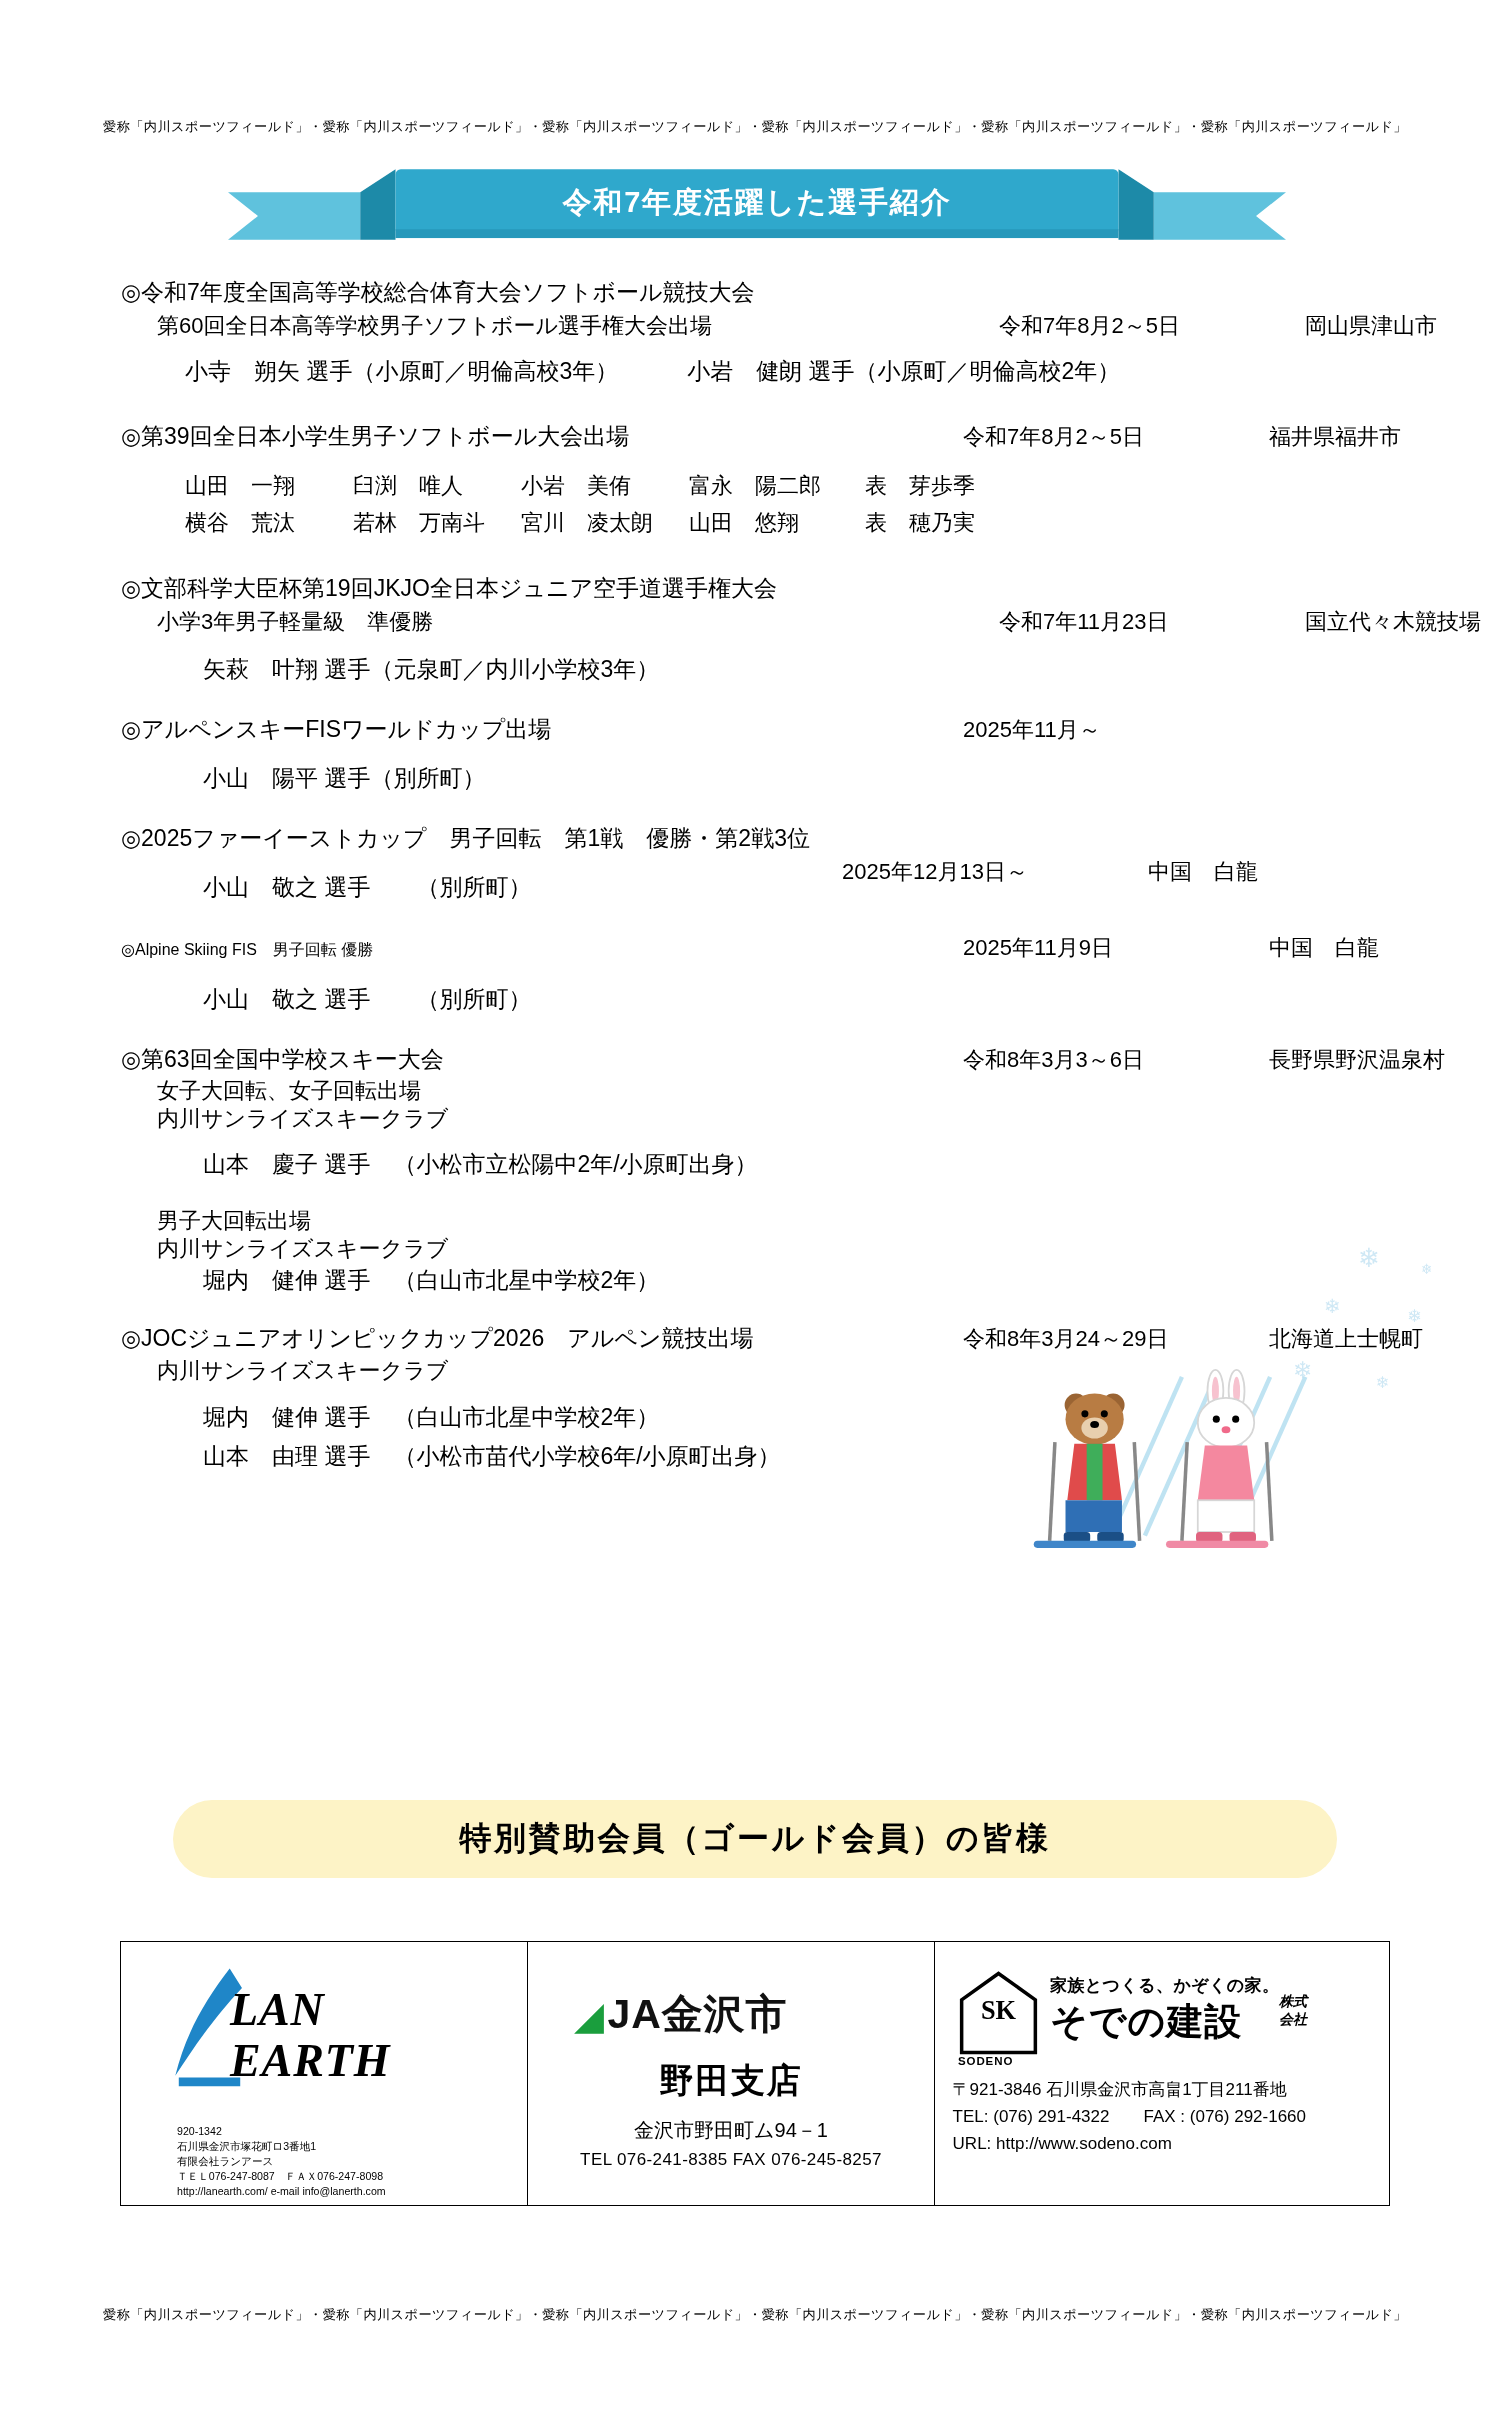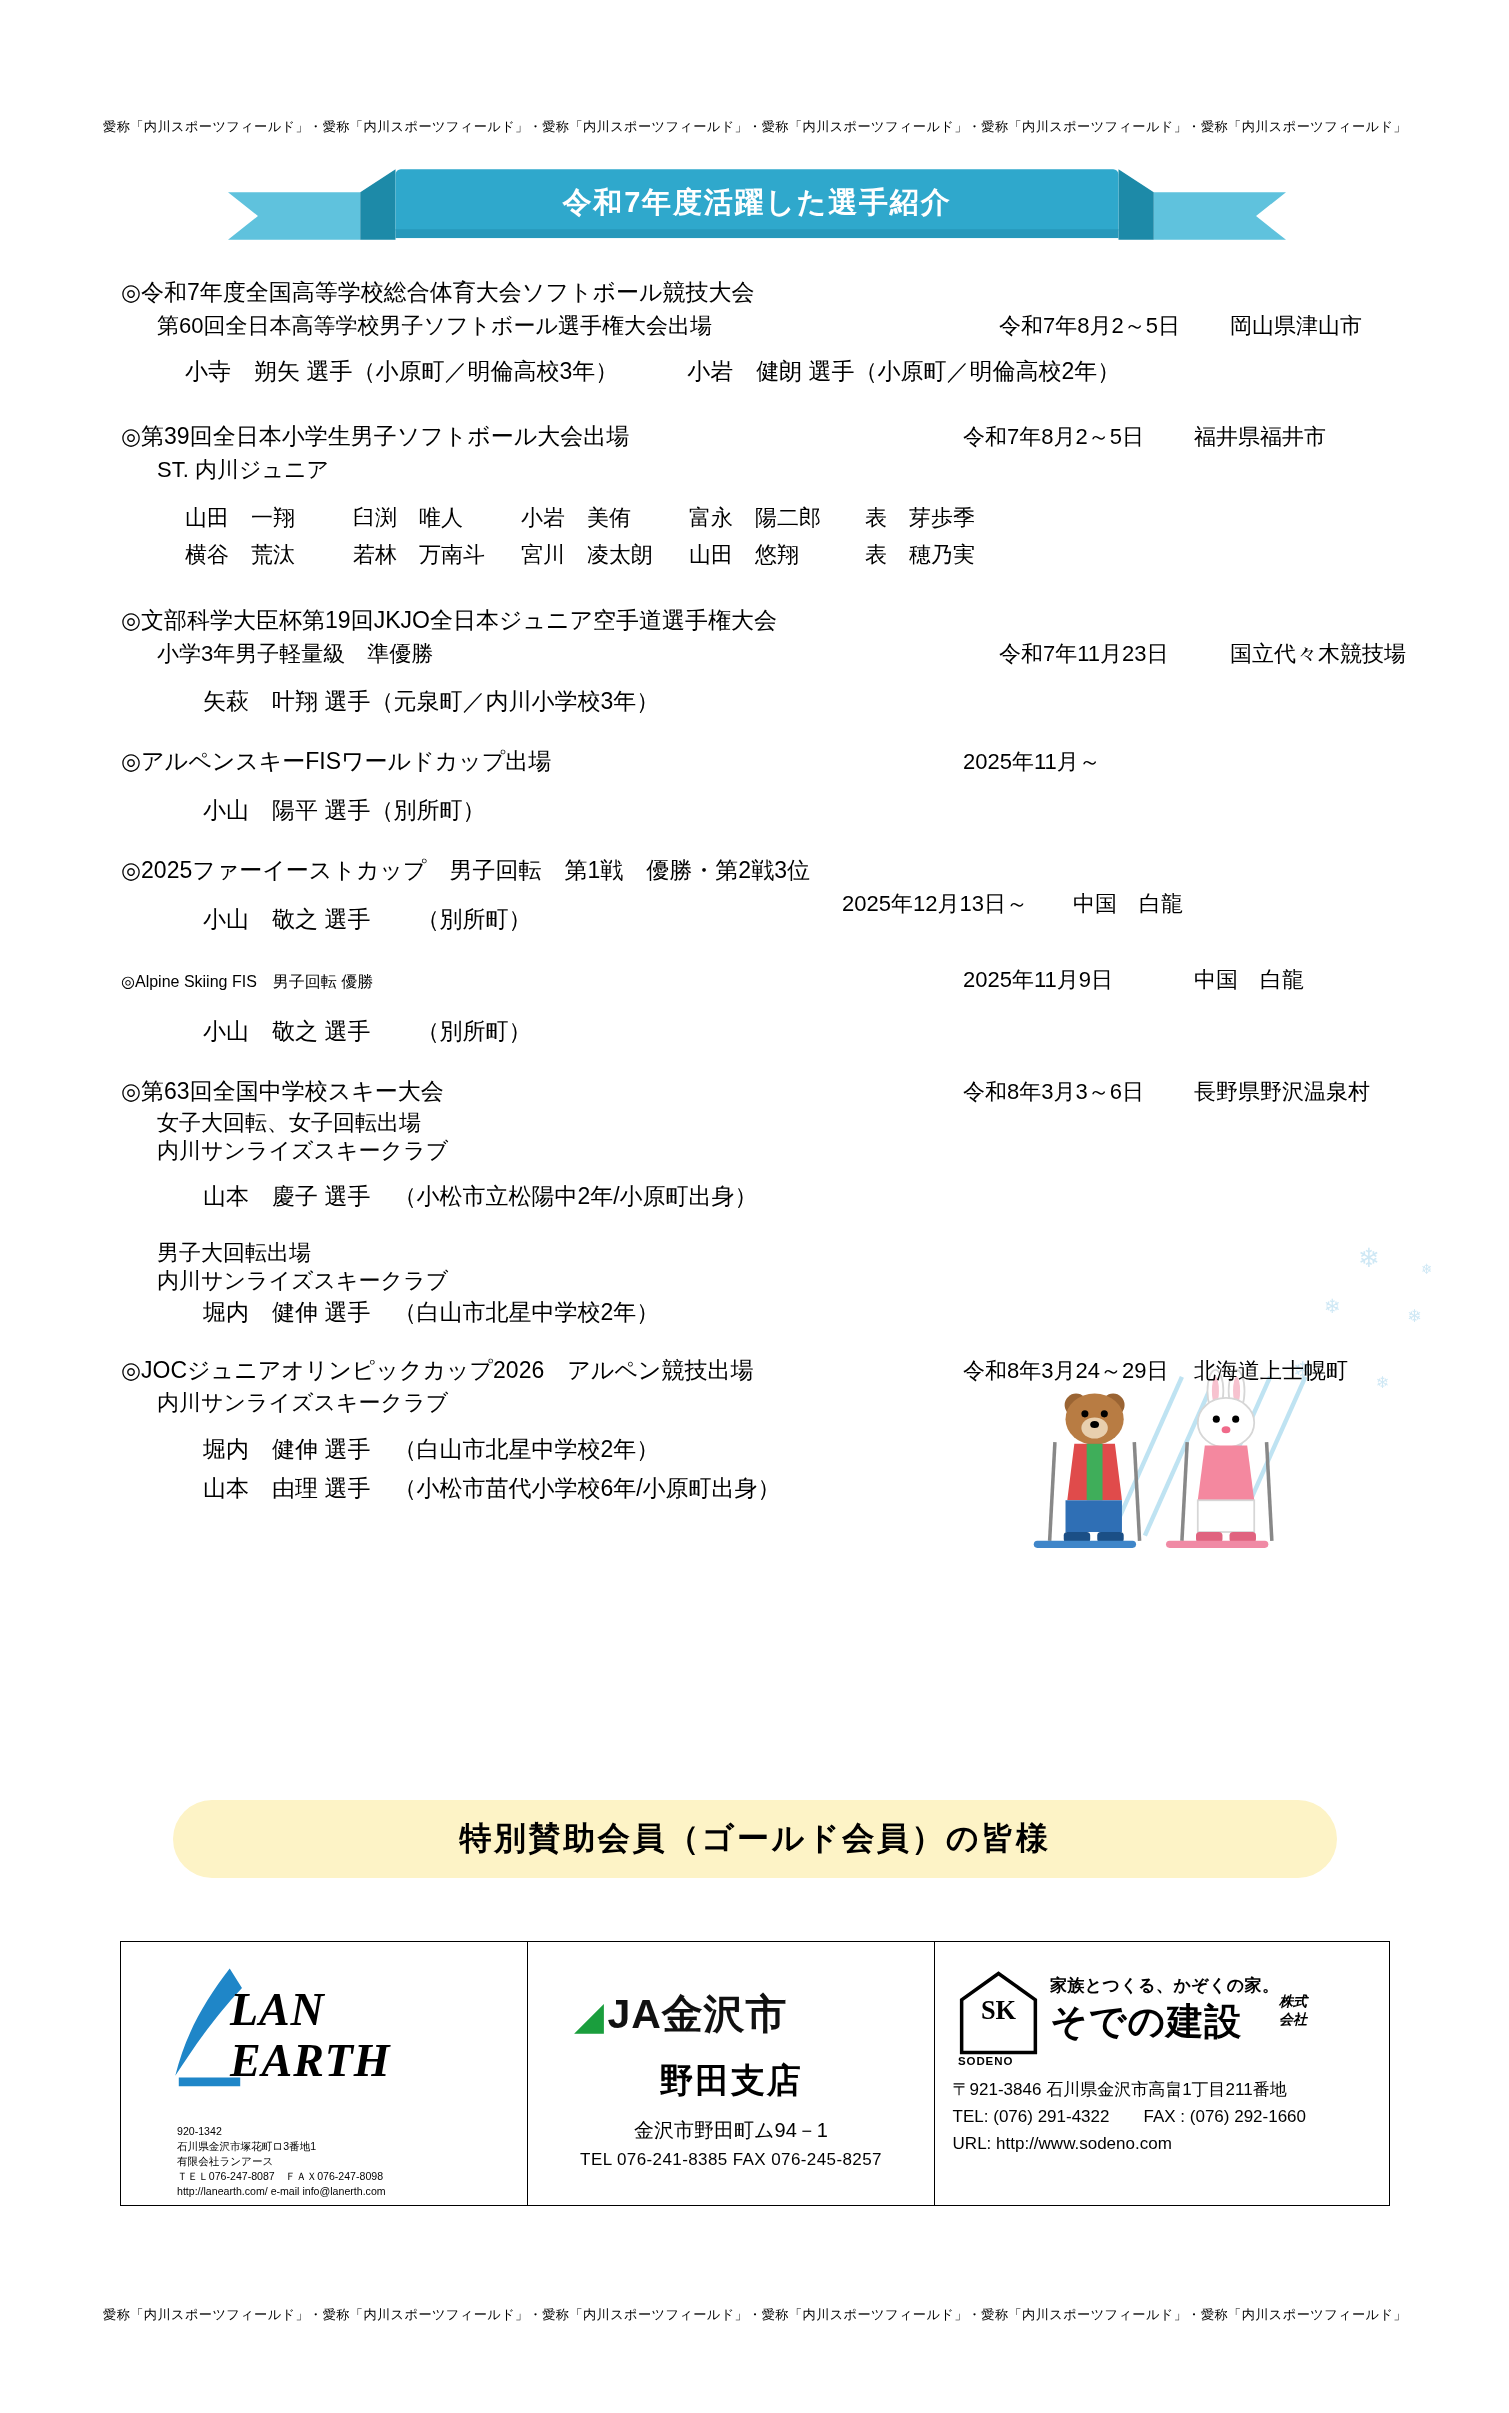--- a/index.html
+++ b/index.html
@@ -100,21 +100,21 @@
 
   
   .c-date {
     position: absolute;
     left: 842px;
     top: 0;
     font-size: 22px;
   }
   .c-place {
     position: absolute;
-    left: 1073px;
+    left: 1148px;
     top: 0;
     font-size: 22px;
   }
   .c-date2 {
     position: absolute;
     left: 842px;
     top: 0;
     font-size: 22px;
   }
 
@@ -406,21 +406,20 @@
     </div>
 
     <div class="gap-l"></div>
 
     <div class="sec">
       <div class="line head">
         <span>◎第39回全日本小学生男子ソフトボール大会出場</span>
         <span class="c-date">令和7年8月2～5日</span>
         <span class="c-place">福井県福井市</span>
       </div>
-      <div class="line sub">ST. 内川ジュニア</div>
       <div class="gap-s"></div>
       <div class="nrow">
         <span>山田　一翔</span><span>臼渕　唯人</span><span>小岩　美侑</span><span class="w2">富永　陽二郎</span><span>表　芽歩季</span>
       </div>
       <div class="nrow">
         <span>横谷　荒汰</span><span>若林　万南斗</span><span>宮川　凌太朗</span><span class="w2">山田　悠翔</span><span>表　穂乃実</span>
       </div>
     </div>
 
     <div class="gap-l"></div>

